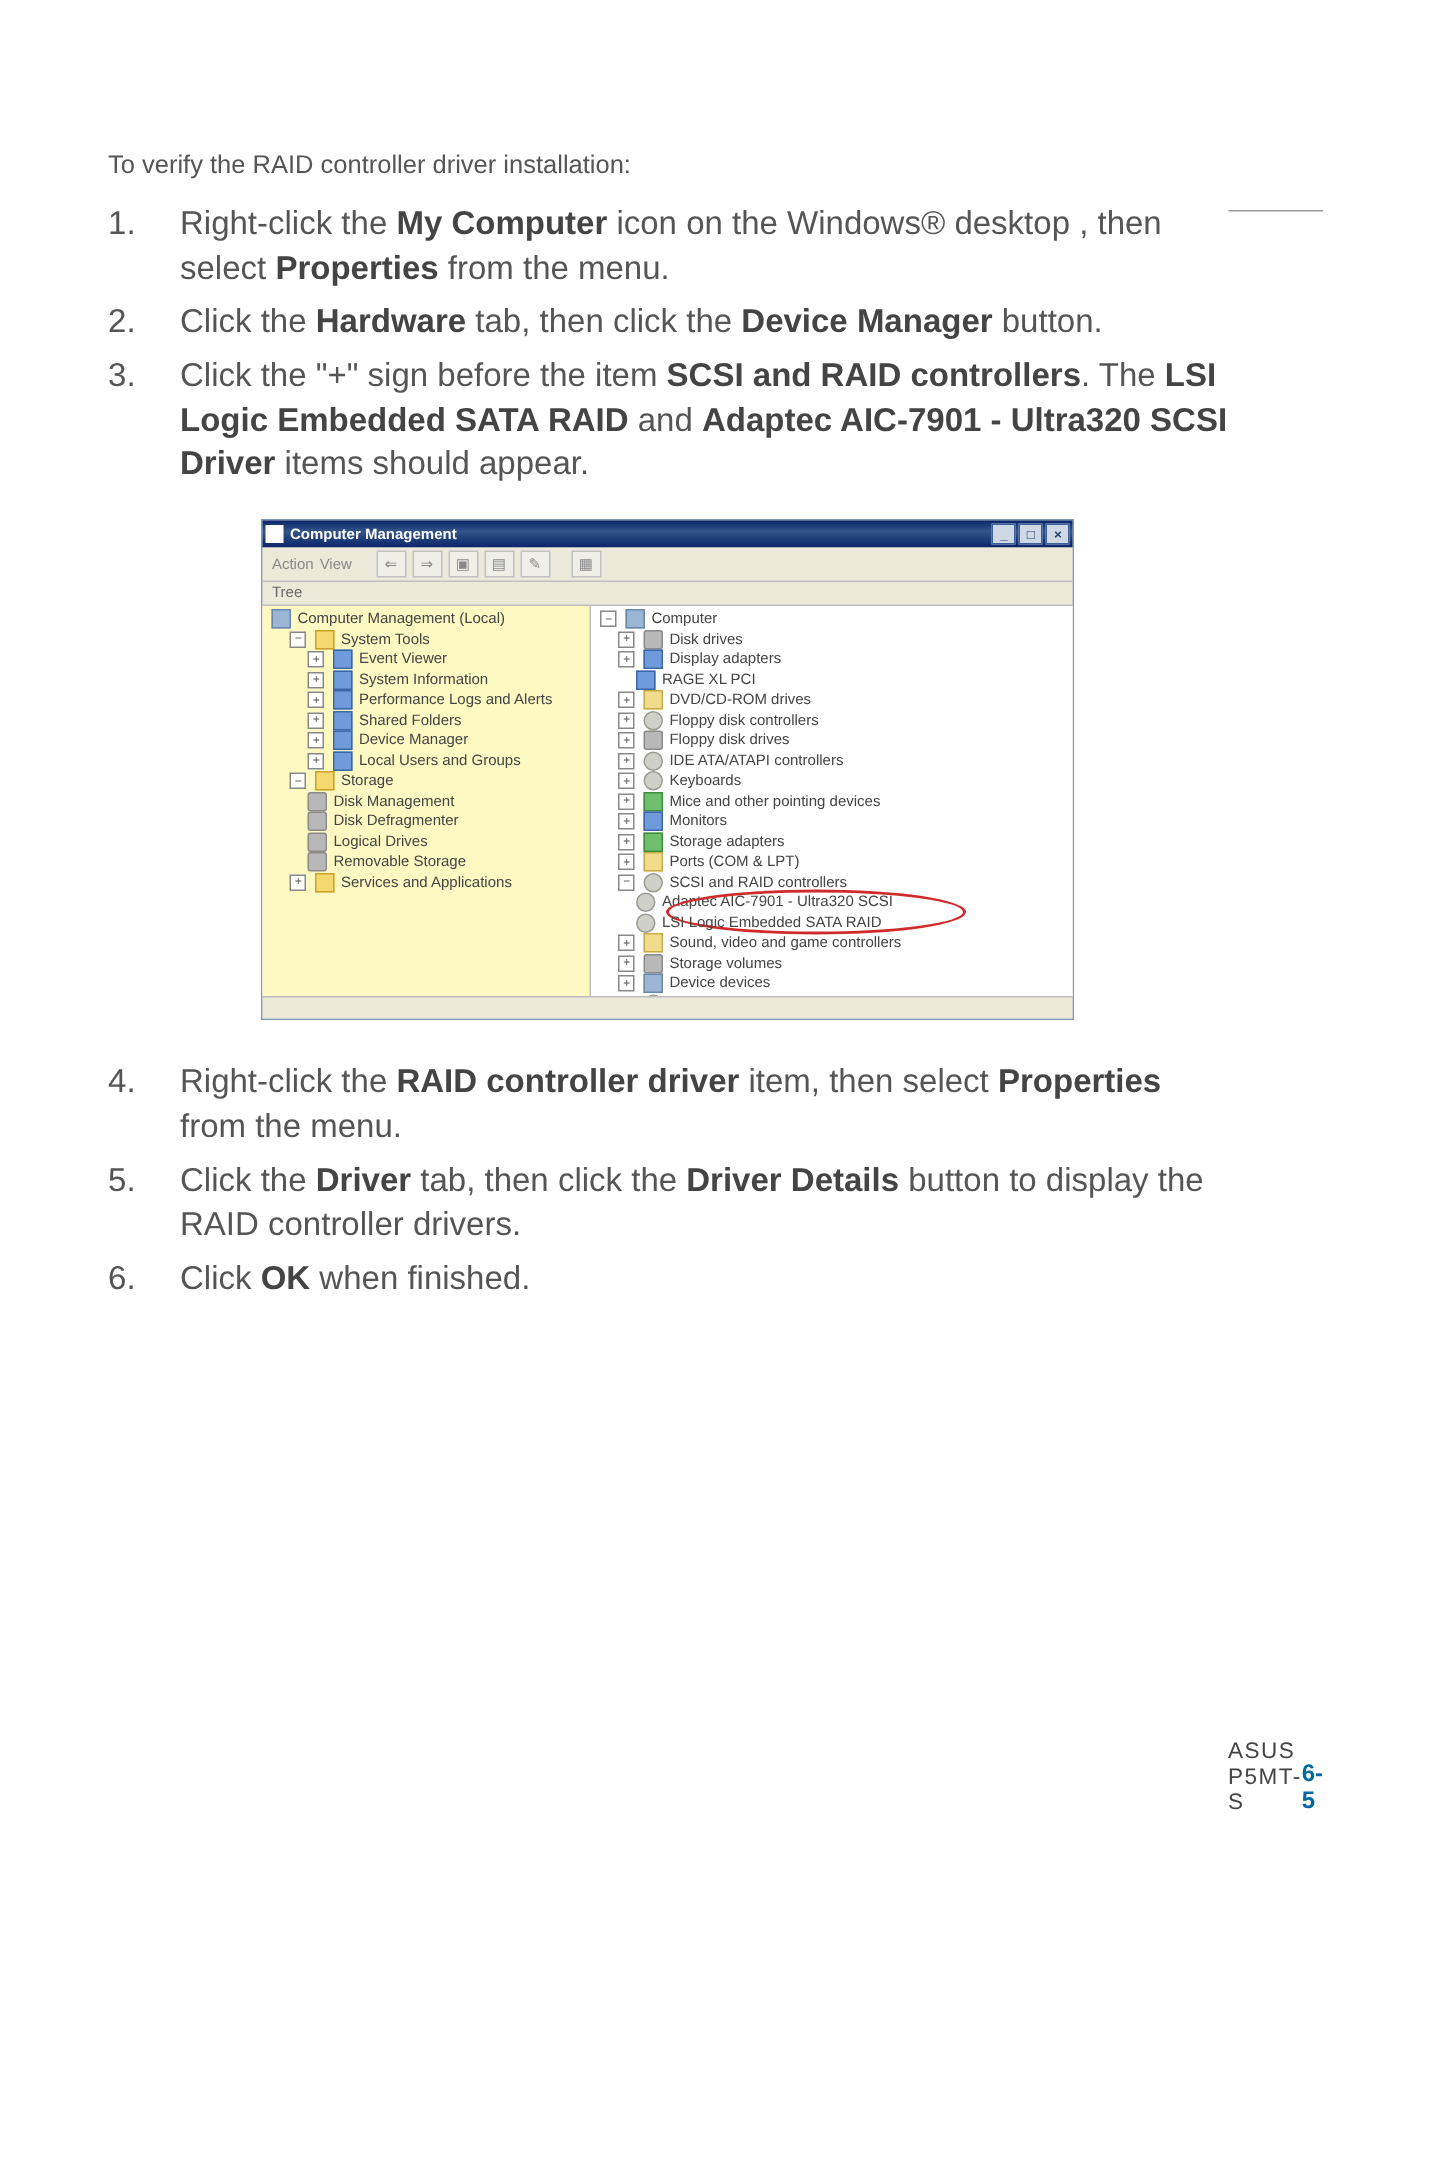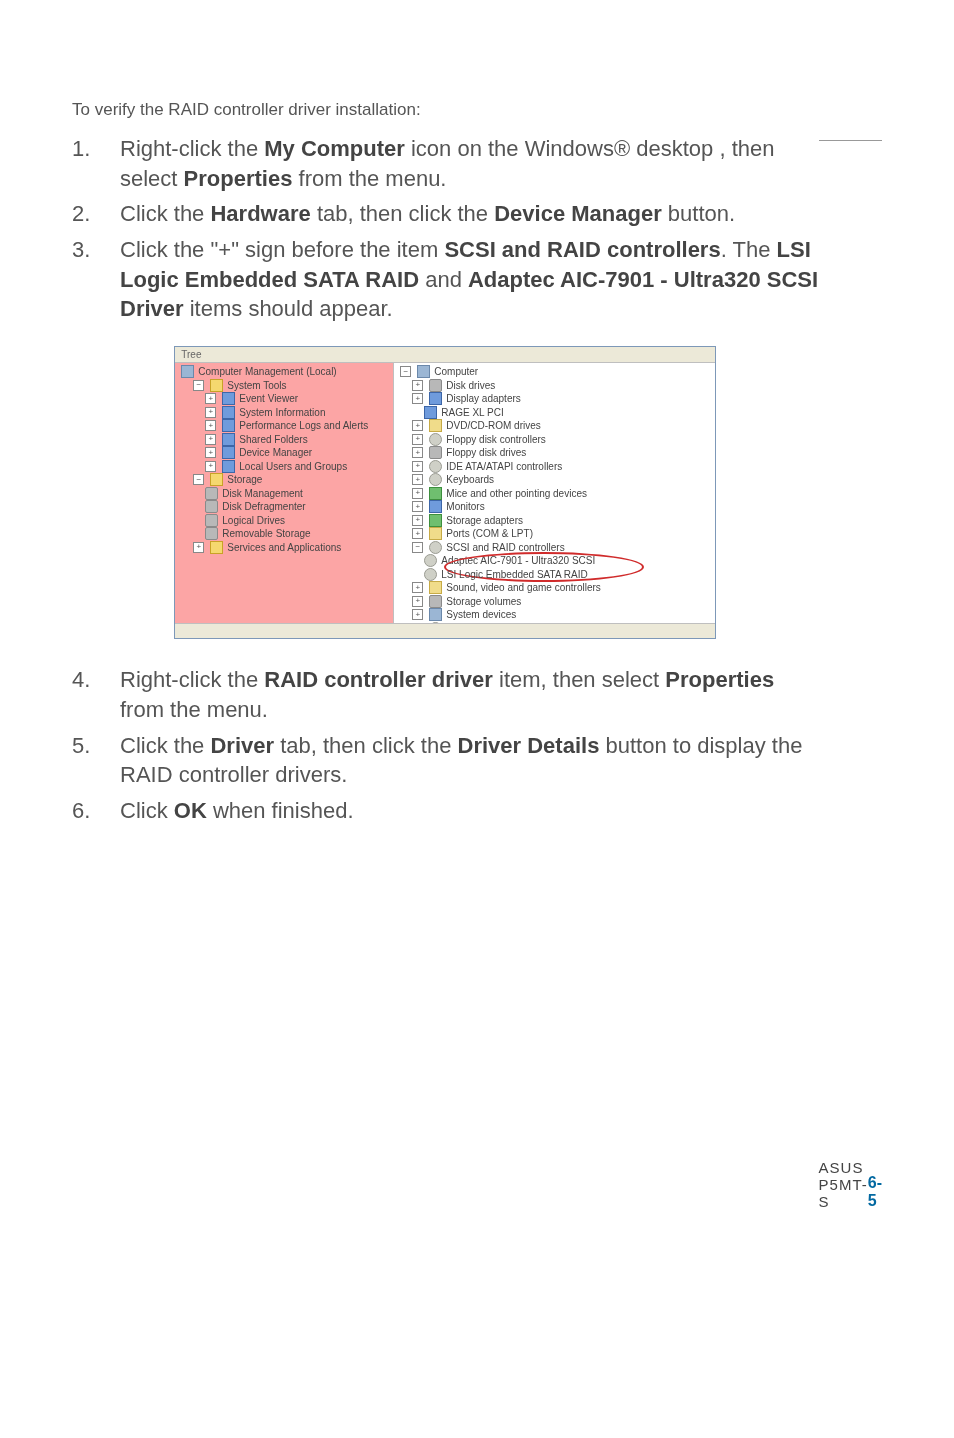--- a/index.html
+++ b/index.html
@@ -99,21 +99,21 @@
     color:#666;
   }
   .panes {
     display:flex;
     background:#fff;
     height:260px;
   }
   .pane-left {
     width: 210px;
     border-right:1px solid #bfbfbf;
-    background:#fca5a5;
+    background:#fef9c3;
     overflow:hidden;
     padding:2px 2px 2px 6px;
     color:#444;
     font-size:10px;
     line-height:1.35;
   }
   .pane-right {
     flex:1;
     background:#fff;
     overflow:hidden;
@@ -183,20 +183,40 @@
   <div class="intro">To verify the RAID controller driver installation:</div>
 
   <ol class="steps" id="steps-top">
         <li><span>Right-click the </span><span class="bold">My Computer</span><span> icon on the Windows® desktop , then select </span><span class="bold">Properties</span><span> from the menu.</span></li>
         <li><span>Click the </span><span class="bold">Hardware</span><span> tab, then click the </span><span class="bold">Device Manager</span><span> button.</span></li>
         <li><span>Click the "+" sign before the item </span><span class="bold">SCSI and RAID controllers</span><span>. The </span><span class="bold">LSI Logic Embedded SATA RAID</span><span> and </span><span class="bold">Adaptec AIC-7901 - Ultra320 SCSI Driver</span><span> items should appear.</span></li>
       </ol>
 
   <div class="screenshot-wrap">
     <div class="win">
+      <div class="titlebar">
+        <span class="icon"></span>
+        <span>Computer Management</span>
+        <span class="spacer"></span>
+        <span class="winbtn">_</span>
+        <span class="winbtn">□</span>
+        <span class="winbtn">×</span>
+      </div>
+      <div class="menubar">
+        <span>Action</span>
+        <span>View</span>
+        <span style="width:8px"></span>
+        <span class="tbtn">⇐</span>
+        <span class="tbtn">⇒</span>
+        <span class="tbtn">▣</span>
+        <span class="tbtn">▤</span>
+        <span class="tbtn">✎</span>
+        <span style="width:6px"></span>
+        <span class="tbtn">▦</span>
+      </div>
       <div class="headerbar">Tree</div>
       <div class="panes">
         <div class="pane-left" id="left-pane">
               <div class="tree-item ">
                 <span class="ticon ti-comp"></span>
                 <span>Computer Management (Local)</span>
               </div>
               <div class="tree-item indent1">
                 <span class="ti-plus">−</span>
                 <span class="ticon ti-folder"></span>
@@ -348,21 +368,21 @@
                 <span>Sound, video and game controllers</span>
               </div>
               <div class="tree-item indent1">
                 <span class="ti-plus">+</span>
                 <span class="ticon ti-disk"></span>
                 <span>Storage volumes</span>
               </div>
               <div class="tree-item indent1">
                 <span class="ti-plus">+</span>
                 <span class="ticon ti-comp"></span>
-                <span>System devices</span>
+                <span>Device devices</span>
               </div>
               <div class="tree-item indent1">
                 <span class="ti-plus">+</span>
                 <span class="ticon ti-gear"></span>
                 <span>Universal Serial Bus controllers</span>
               </div>
             </div>
       </div>
       <div class="statusbar"></div>
     </div>

